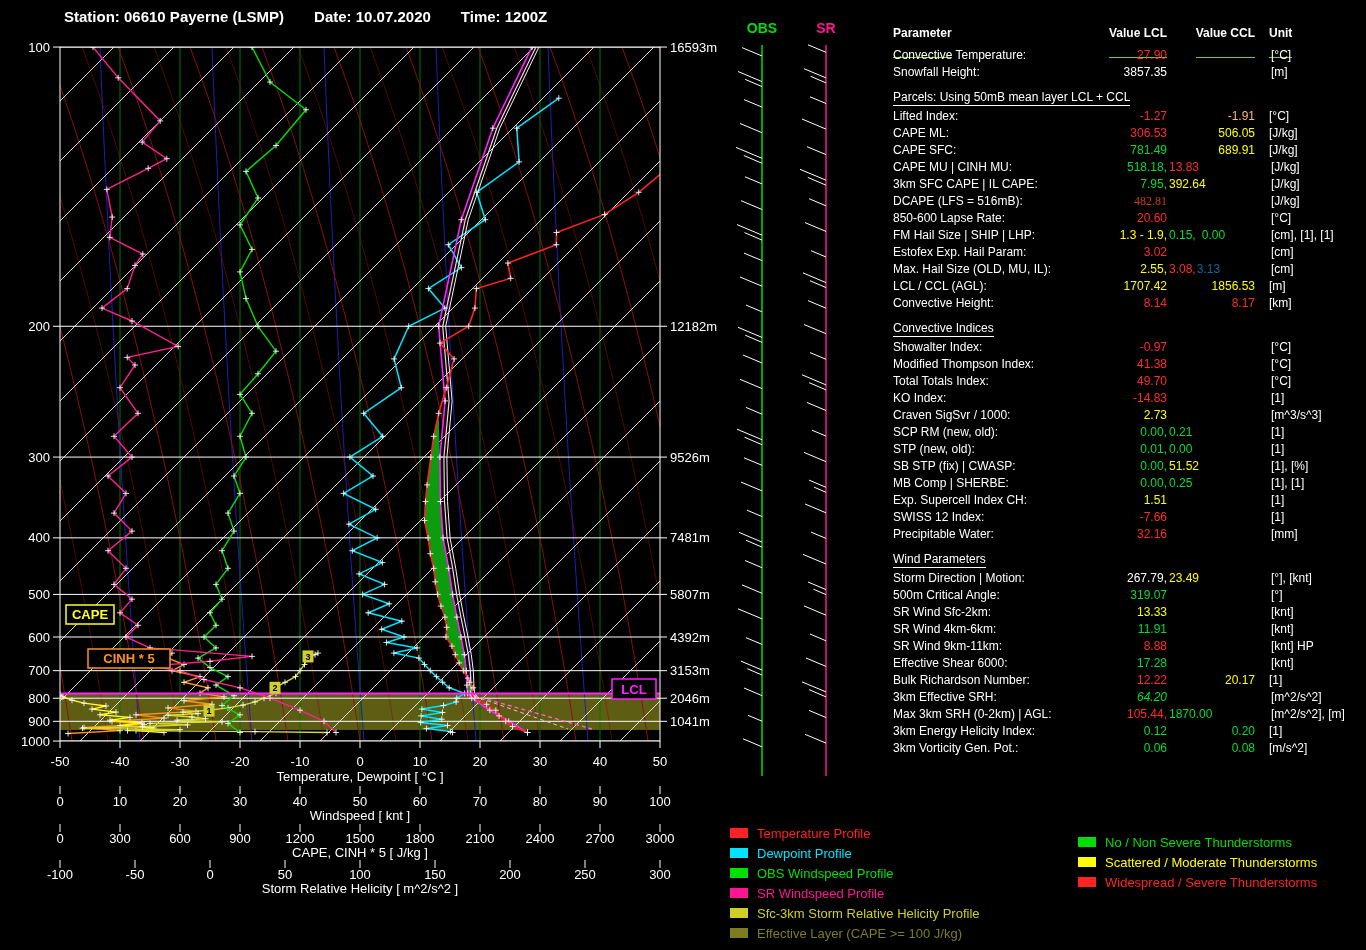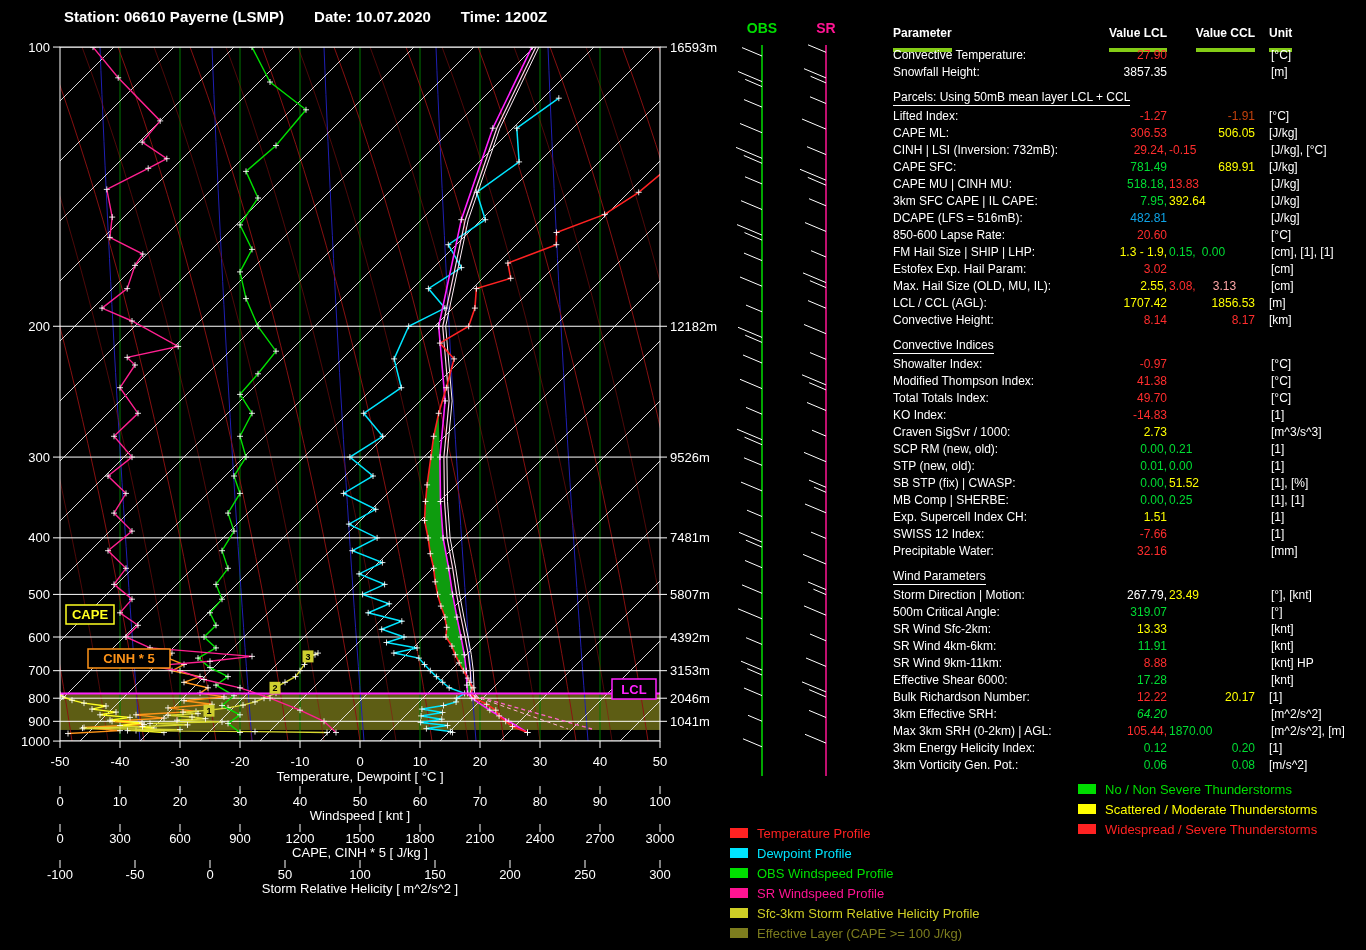--- a/index.html
+++ b/index.html
@@ -3,32 +3,32 @@
 <meta charset="utf-8">
 <style>
   html,body{margin:0;padding:0;background:#000;width:1366px;height:950px;overflow:hidden;
     font-family:"Liberation Sans",sans-serif;-webkit-font-smoothing:antialiased;}
   #stage{position:absolute;left:0;top:0;width:1366px;height:950px;background:#000;}
   #main-title{position:absolute;left:64px;top:8px;color:#fff;font-size:15px;font-weight:bold;white-space:nowrap;}
   #main-title span{margin-right:30px;}
   #sounding-svg{position:absolute;left:0;top:0;}
   #param-table{position:absolute;left:893px;top:26px;width:470px;color:#fff;font-size:12px;}
   .t-headrow{display:flex;height:22px;align-items:flex-start;font-weight:bold;}
-  .t-headrow .u{border-bottom:4px solid #84cc16;padding-bottom:8px;}
+  .t-headrow .u{border-bottom:1px solid #84cc16;padding-bottom:17px;}
   .sec-title{margin-top:8px;margin-bottom:3px;height:16px;}
   .sec-title .u{border-bottom:1px solid #fff;padding-bottom:1px;}
   .t-row{display:flex;height:17px;line-height:15px;align-items:baseline;}
   .c-label{width:172px;flex:0 0 172px;white-space:nowrap;}
   .c-lcl{width:102px;flex:0 0 102px;text-align:right;white-space:nowrap;}
   .c-ccl{width:88px;flex:0 0 88px;text-align:right;white-space:nowrap;}
   .c-extra{width:88px;flex:0 0 88px;text-align:left;padding-left:2px;white-space:nowrap;}
   .c-unit{padding-left:14px;white-space:nowrap;}
   .legend{position:absolute;font-size:13px;}
   #legend-left{left:730px;top:823px;}
-  #legend-right{left:1078px;top:779px;}
+  #legend-right{left:1078px;top:832px;}
   .leg-row{display:flex;align-items:center;height:20px;white-space:nowrap;}
   .leg-swatch{width:18px;height:10px;margin-right:9px;flex:0 0 18px;}
 </style>
 </head>
 <body>
 
 <div id="stage">
   <div id="main-title">
     <span>Station: 06610 Payerne (LSMP)</span><span>Date: 10.07.2020</span><span>Time: 1200Z</span>
   </div>
@@ -313,56 +313,50 @@
       <div class="t-row">
         <div class="c-label"><span>Snowfall Height:</span></div>
         <div class="c-lcl"><span style="color: rgb(255, 255, 255);">3857.35</span></div>
         <div class="c-extra"></div>
         <div class="c-unit"><span>[m]</span></div>
       </div>
       <div class="sec-title"><span class="u">Parcels: Using 50mB mean layer LCL + CCL</span></div>
       <div class="t-row">
         <div class="c-label"><span>Lifted Index:</span></div>
         <div class="c-lcl"><span style="color: rgb(255, 45, 45);">-1.27</span></div>
-        <div class="c-ccl"><span style="color: #c2410c;">-1.91</span></div>
+        <div class="c-ccl"><span style="color: #fdba74;">-1.91</span></div>
         <div class="c-unit"><span>[°C]</span></div>
       </div>
       <div class="t-row">
         <div class="c-label"><span>CAPE ML:</span></div>
         <div class="c-lcl"><span style="color: rgb(255, 45, 45);">306.53</span></div>
         <div class="c-ccl"><span style="color: rgb(255, 255, 0);">506.05</span></div>
         <div class="c-unit"><span>[J/kg]</span></div>
       </div>
       <div class="t-row">
-        <div class="c-label"><span>CINH | LSI (Inversion: 732mB):</span></div>
-        <div class="c-lcl"><span style="color: rgb(255, 45, 45);">29.24,</span></div>
-        <div class="c-extra"><span style="color: rgb(255, 45, 45);">-0.15</span></div>
-        <div class="c-unit"><span>[J/kg], [°C]</span></div>
-      </div>
-      <div class="t-row">
         <div class="c-label"><span>CAPE SFC:</span></div>
         <div class="c-lcl"><span style="color: rgb(0, 221, 51);">781.49</span></div>
         <div class="c-ccl"><span style="color: rgb(255, 255, 0);">689.91</span></div>
         <div class="c-unit"><span>[J/kg]</span></div>
       </div>
       <div class="t-row">
         <div class="c-label"><span>CAPE MU | CINH MU:</span></div>
         <div class="c-lcl"><span style="color: rgb(0, 221, 51);">518.18,</span></div>
         <div class="c-extra"><span style="color: rgb(255, 45, 45);">13.83</span></div>
         <div class="c-unit"><span>[J/kg]</span></div>
       </div>
       <div class="t-row">
         <div class="c-label"><span>3km SFC CAPE | IL CAPE:</span></div>
         <div class="c-lcl"><span style="color: rgb(0, 221, 51);">7.95,</span></div>
         <div class="c-extra"><span style="color: rgb(255, 255, 0);">392.64</span></div>
         <div class="c-unit"><span>[J/kg]</span></div>
       </div>
       <div class="t-row">
         <div class="c-label"><span>DCAPE (LFS = 516mB):</span></div>
-        <div class="c-lcl"><span style="color: #0ea5e9;">482.81</span></div>
+        <div class="c-lcl"><span style="color: #c2410c; font-family: Liberation Serif, serif;">482.81</span></div>
         <div class="c-extra"></div>
         <div class="c-unit"><span>[J/kg]</span></div>
       </div>
       <div class="t-row">
         <div class="c-label"><span>850-600 Lapse Rate:</span></div>
         <div class="c-lcl"><span style="color: rgb(255, 45, 45);">20.60</span></div>
         <div class="c-extra"></div>
         <div class="c-unit"><span>[°C]</span></div>
       </div>
       <div class="t-row">
@@ -373,21 +367,21 @@
       </div>
       <div class="t-row">
         <div class="c-label"><span>Estofex Exp. Hail Param:</span></div>
         <div class="c-lcl"><span style="color: rgb(255, 45, 45);">3.02</span></div>
         <div class="c-extra"></div>
         <div class="c-unit"><span>[cm]</span></div>
       </div>
       <div class="t-row">
         <div class="c-label"><span>Max. Hail Size (OLD, MU, IL):</span></div>
         <div class="c-lcl"><span style="color: rgb(255, 255, 0);">2.55,</span></div>
-        <div class="c-extra"><span style="color: rgb(255, 45, 45);">3.08,</span><span style="color: #fca5a5; margin-left: 17px; text-align: right;">3.13</span></div>
+        <div class="c-extra"><span style="color: rgb(255, 45, 45);">3.08,</span><span style="color: #0369a1; margin-left: 1px; text-align: right;">3.13</span></div>
         <div class="c-unit"><span>[cm]</span></div>
       </div>
       <div class="t-row">
         <div class="c-label"><span>LCL / CCL (AGL):</span></div>
         <div class="c-lcl"><span style="color: rgb(255, 255, 0);">1707.42</span></div>
         <div class="c-ccl"><span style="color: rgb(255, 255, 0);">1856.53</span></div>
         <div class="c-unit"><span>[m]</span></div>
       </div>
       <div class="t-row">
         <div class="c-label"><span>Convective Height:</span></div>

